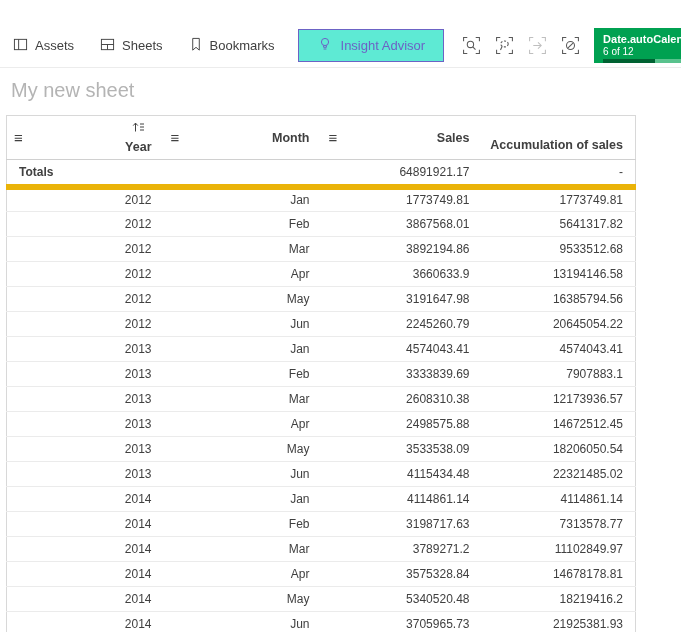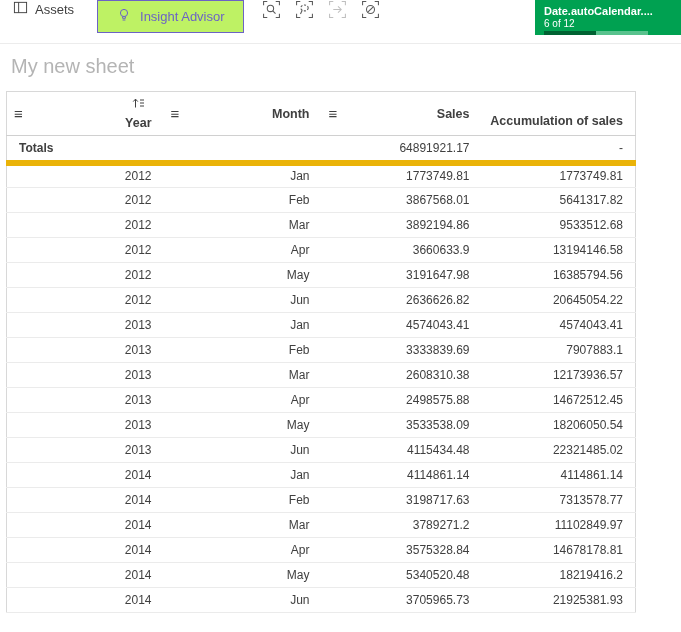--- a/index.html
+++ b/index.html
@@ -8,23 +8,24 @@
     font-family: "Liberation Sans", sans-serif;
     background: #ffffff;
     overflow: hidden;
     position: relative;
   }
 
   
   .toolbar {
     height: 44px;
     display: flex;
-    align-items: flex-start;
+    align-items: center;
     background: #fff;
     border-bottom: 1px solid #ececec;
+    margin-top: 24px;
   }
   .tool-btn {
     display: flex;
     align-items: center;
     gap: 7px;
     padding: 0 13px;
     font-size: 13px;
     color: #404040;
     cursor: pointer;
     white-space: nowrap;
@@ -33,21 +34,21 @@
     display: flex;
     align-items: center;
     gap: 8px;
     padding: 6px 18px;
     margin-left: 10px;
     border: 1px solid #6c63c5;
     color: #6c63c5;
     font-size: 13px;
     cursor: pointer;
     white-space: nowrap;
-    background: #bef264;
+    background: #5eead4;
   }
   .sel-tools {
     display: flex;
     align-items: center;
     gap: 14px;
     padding: 0 14px;
     margin-left: 4px;
   }
   .sel-icon { display: inline-flex; cursor: pointer; }
   .sel-icon.disabled { opacity: .38; cursor: default; }
@@ -116,21 +117,39 @@
   <div class="tool-btn">
     <span>
       <svg width="15" height="15" viewBox="0 0 16 16">
           <rect x="1.5" y="2.5" width="13" height="11" fill="none" stroke="#404040"></rect>
           <line x1="6" y1="2.5" x2="6" y2="13.5" stroke="#404040"></line>
         </svg>
     </span>
     <span>Assets</span>
   </div>
 
-
+  <div class="tool-btn">
+    <span>
+      <svg width="15" height="15" viewBox="0 0 16 16">
+          <rect x="1.5" y="2.5" width="13" height="11" fill="none" stroke="#404040"></rect>
+          <line x1="1.5" y1="8" x2="14.5" y2="8" stroke="#404040"></line>
+          <line x1="8" y1="8" x2="8" y2="13.5" stroke="#404040"></line>
+        </svg>
+    </span>
+    <span>Sheets</span>
+  </div>
+
+  <div class="tool-btn">
+    <span>
+      <svg width="14" height="15" viewBox="0 0 14 16">
+          <path d="M3.5 1.5 h7 V14 L7 11 L3.5 14 Z" fill="none" stroke="#404040"></path>
+        </svg>
+    </span>
+    <span>Bookmarks</span>
+  </div>
 
   <div class="insight-btn">
     <span>
       <svg width="16" height="16" viewBox="0 0 16 16" fill="none" stroke="#6c63c5">
         <circle cx="8" cy="6" r="3.6"></circle>
         <path d="M6.6 9.4 V11.3 H9.4 V9.4"></path>
         <line x1="6.6" y1="13" x2="9.4" y2="13"></line>
       </svg>
     </span>
     <span>Insight Advisor</span>
@@ -263,21 +282,21 @@
       </tr>
       <tr>
         <td>2012</td>
         <td>May</td>
         <td>3191647.98</td>
         <td>16385794.56</td>
       </tr>
       <tr>
         <td>2012</td>
         <td>Jun</td>
-        <td>2636626.82</td>
+        <td>2245260.79</td>
         <td>20645054.22</td>
       </tr>
       <tr>
         <td>2013</td>
         <td>Jan</td>
         <td>4574043.41</td>
         <td>4574043.41</td>
       </tr>
       <tr>
         <td>2013</td>

